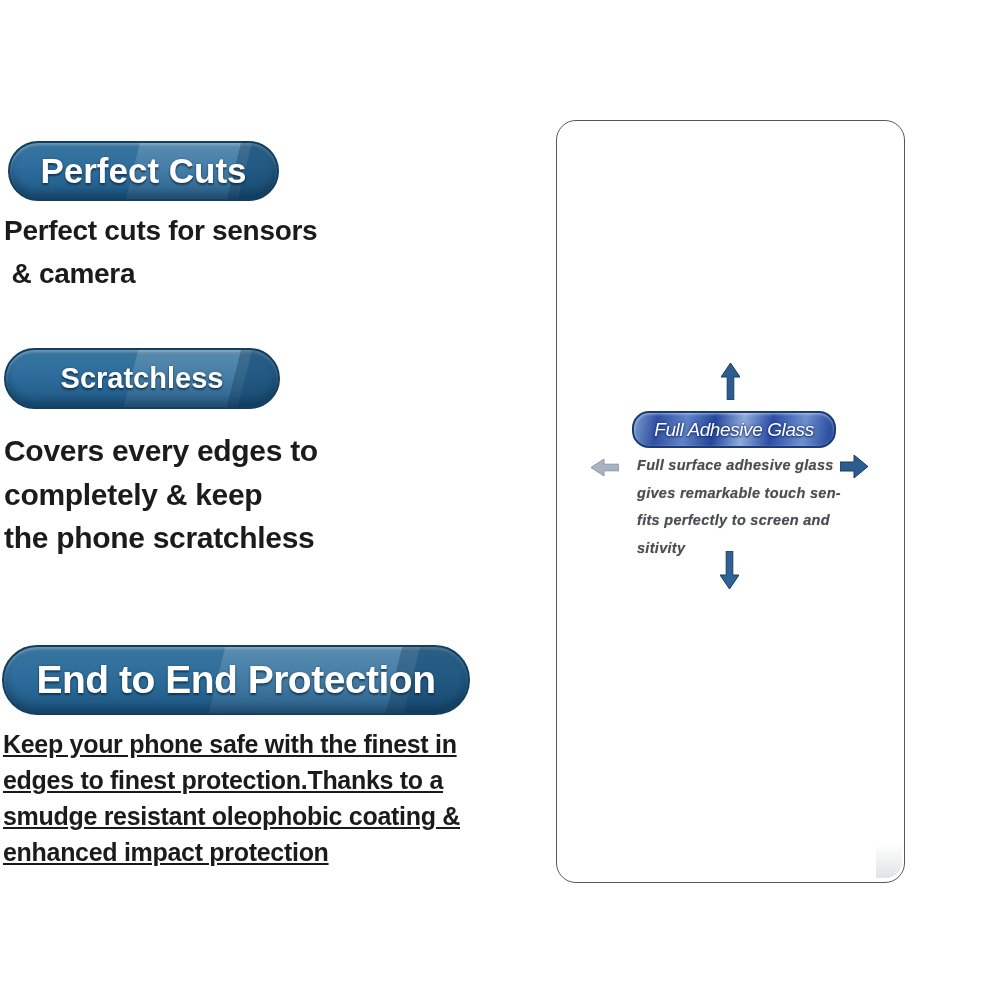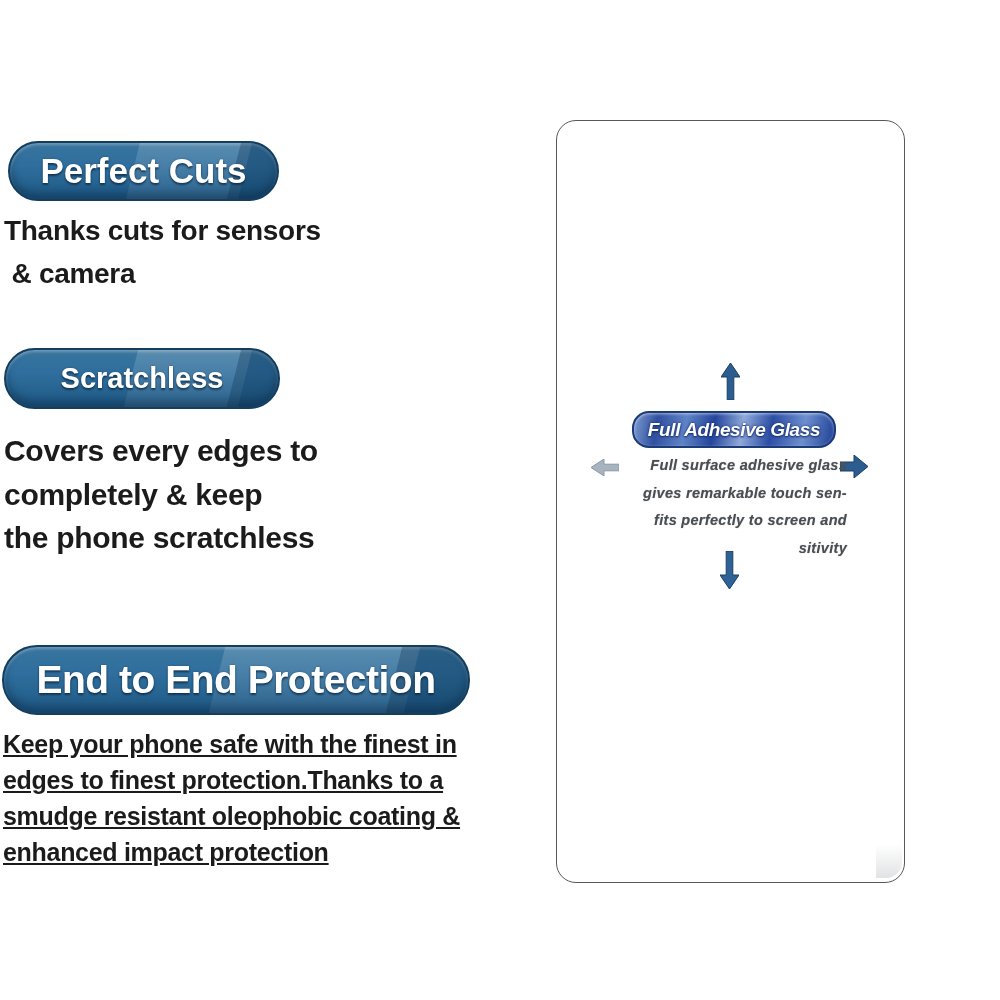--- a/index.html
+++ b/index.html
@@ -84,46 +84,45 @@
     border: 2px solid #1b3a78;
     background:
       linear-gradient(100deg,
         #7c9bd0 0%, #30509f 12%, #5f83c6 26%, #24459b 40%,
         #8fa9da 54%, #2c4da4 68%, #6d8fce 84%, #1e3f94 100%);
     box-shadow: inset 0 1px 3px rgba(255,255,255,0.55), 0 0 0 1px rgba(255,255,255,0.6);
     display: flex; align-items: center; justify-content: center;
     overflow: hidden;
   }
   .fag-label {
-    color: #ffffff; font-weight: bold; font-style: italic;
+    color: #ffffff; font-weight: normal; font-style: italic;
     font-size: 19px; letter-spacing: -0.4px; white-space: pre;
     text-shadow: 0 1px 2px #16306e, 0 0 3px rgba(20,40,110,0.85);
   }
 
   .glass-desc {
     position: absolute;
     left: 637px; top: 452px; width: 210px;
     font-size: 14.5px; line-height: 27.5px;
     font-style: italic; font-weight: bold;
     color: #4a4e52; letter-spacing: 0.3px;
     text-shadow: 0 0 1px rgba(90,95,100,0.55);
-    text-align: right;
   }
   .glass-desc .line { white-space: pre; }
 </style>
 </head>
 <body>
 
 <div class="canvas">
 
   <div class="pill pill-1">
     <span class="pill-label">Perfect Cuts</span>
   </div>
   <div class="desc desc-1">
-    <div class="line">Thanks cuts for sensors</div>
+    <div class="line">Perfect cuts for sensors</div>
     <div class="line"> &amp; camera</div>
   </div>
 
   <div class="pill pill-2">
     <span class="pill-label">Scratchless</span>
   </div>
   <div class="desc desc-2">
     <div class="line">Covers every edges to</div>
     <div class="line">completely &amp; keep</div>
     <div class="line">the phone scratchless</div>

